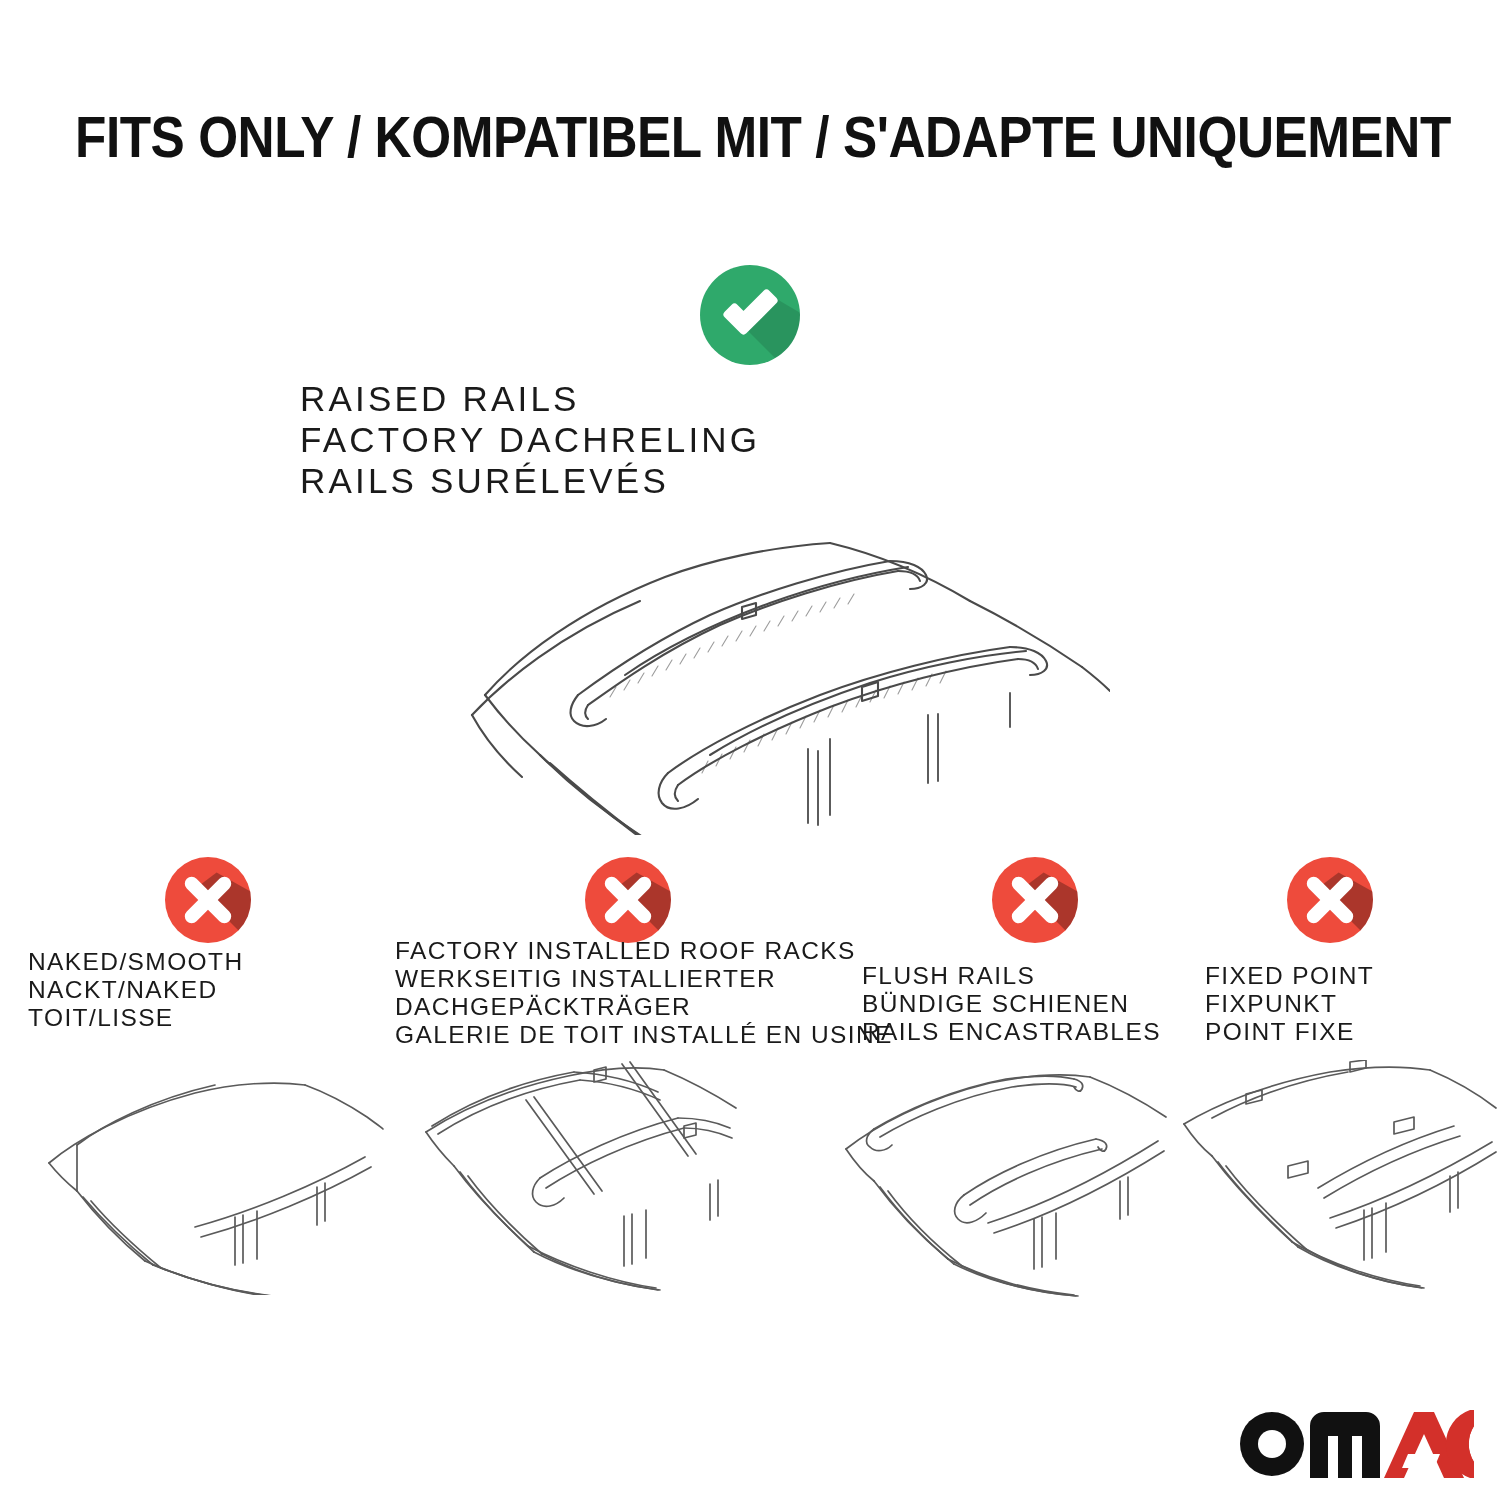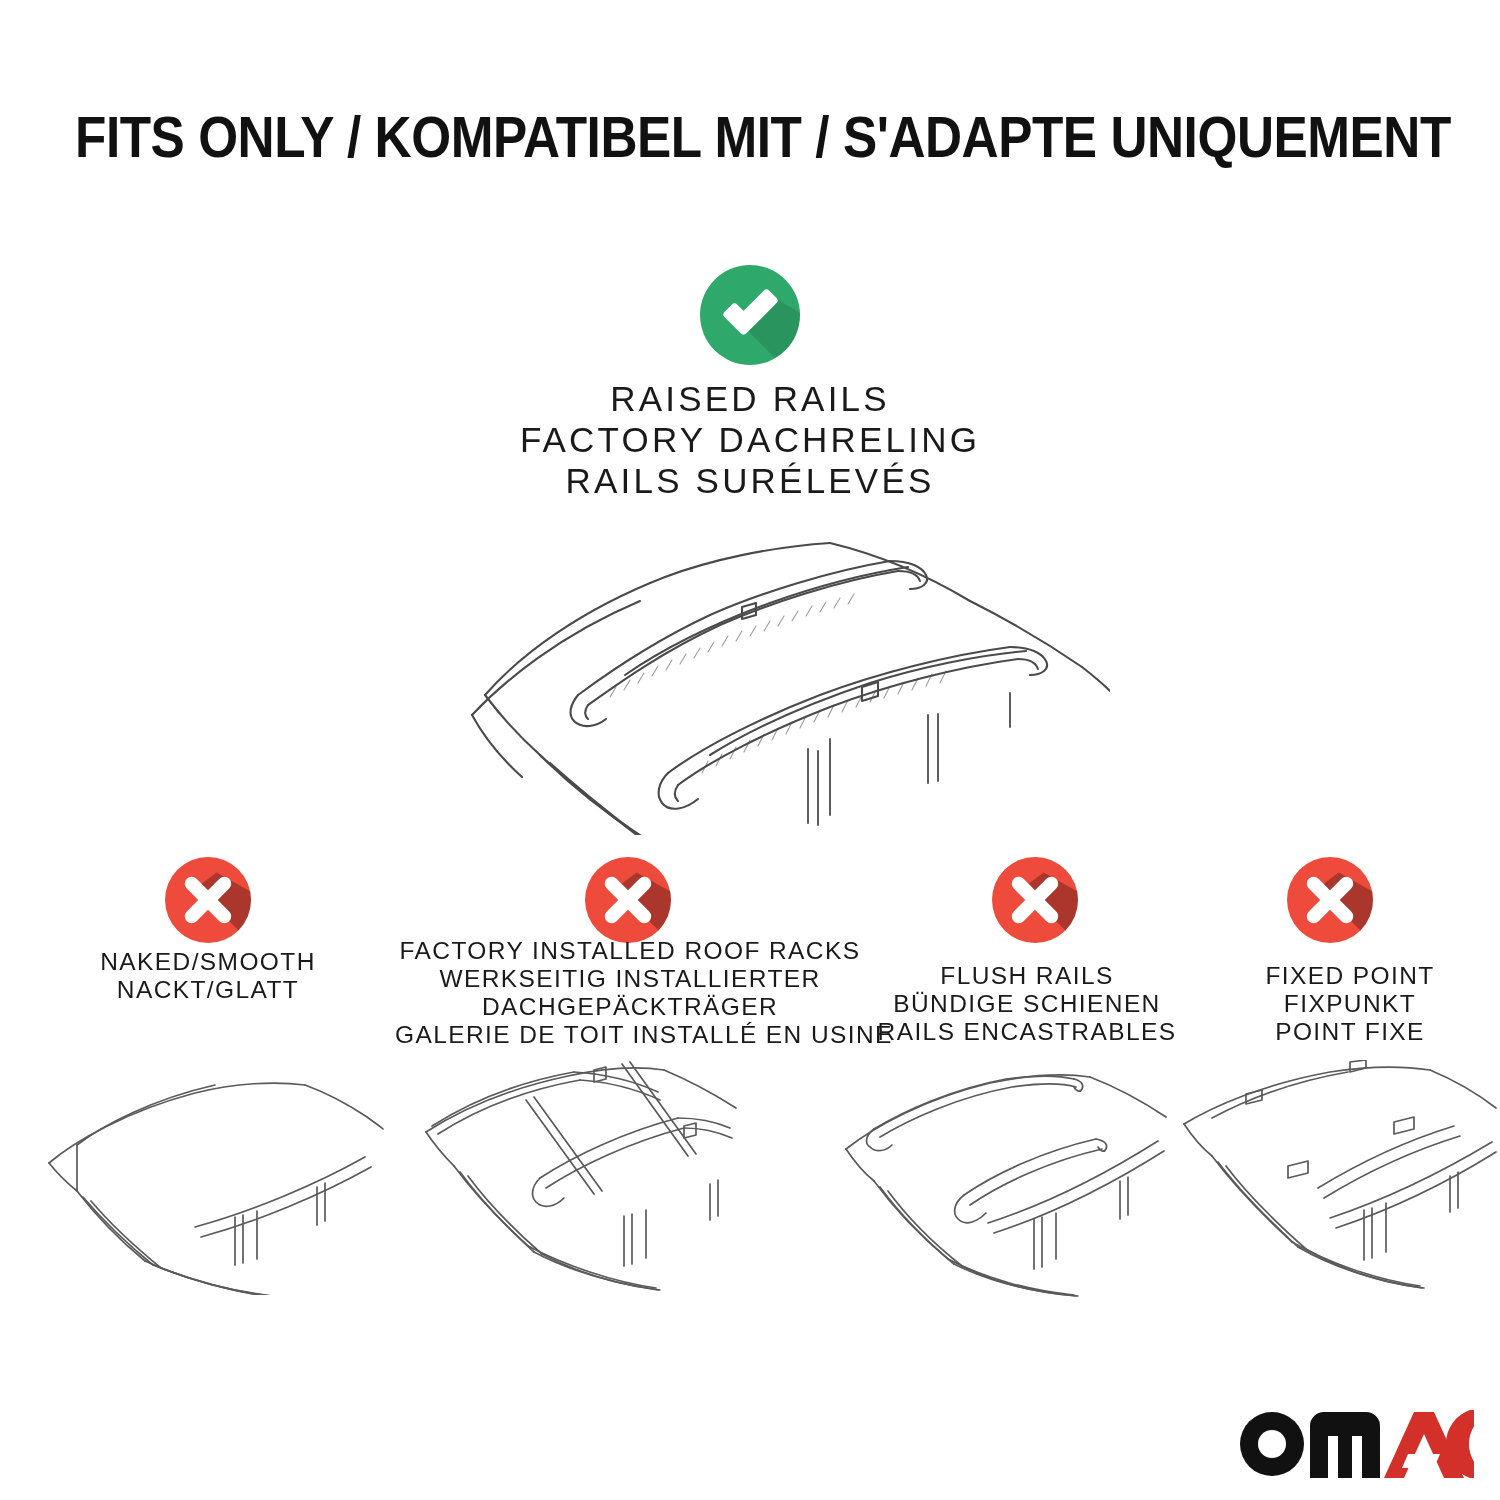--- a/index.html
+++ b/index.html
@@ -27,21 +27,20 @@
     white-space:nowrap;
   }
 
   
   .icon-wrap{position:absolute;}
   .icon-wrap svg{display:block;}
 
   
   .label-block{
     position:absolute;
-    text-align:center;
     color:#1a1a1a;
     font-family:"Liberation Sans", sans-serif;
     font-weight:400;
   }
   .label-block .ln{display:block;white-space:nowrap;}
 
   .main-label{
     width:900px;
     left:300px;
     top:378px;
@@ -270,21 +269,22 @@
       </g>
       <g stroke="#ffffff" stroke-width="16" stroke-linecap="round">
         <line x1="31" y1="31" x2="69" y2="69"></line>
         <line x1="69" y1="31" x2="31" y2="69"></line>
       </g>
     </svg>
   </div>
 
   <div class="label-block sub-label" id="lbl-naked">
     <span class="ln">NAKED/SMOOTH</span>
-    <span class="ln">NACKT/GLATT</span>
+    <span class="ln">NACKT/NAKED</span>
+    <span class="ln">TOIT/LISSE</span>
   </div>
 
   <div class="label-block sub-label" id="lbl-factory">
     <span class="ln">FACTORY INSTALLED ROOF RACKS</span>
     <span class="ln">WERKSEITIG INSTALLIERTER</span>
     <span class="ln">DACHGEPÄCKTRÄGER</span>
     <span class="ln">GALERIE DE TOIT INSTALLÉ EN USINE</span>
   </div>
 
   <div class="label-block sub-label" id="lbl-flush">

